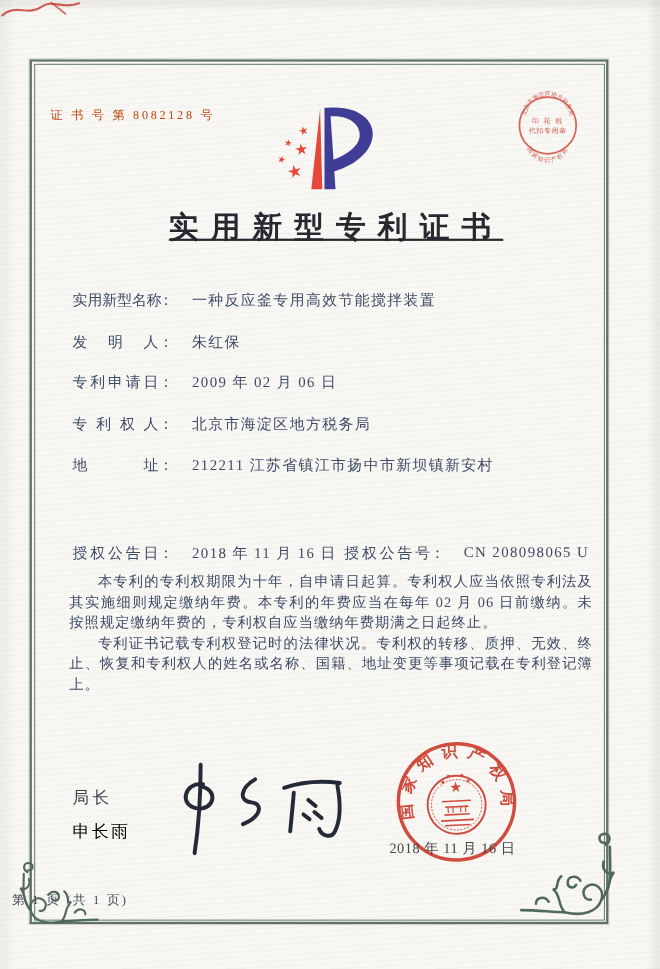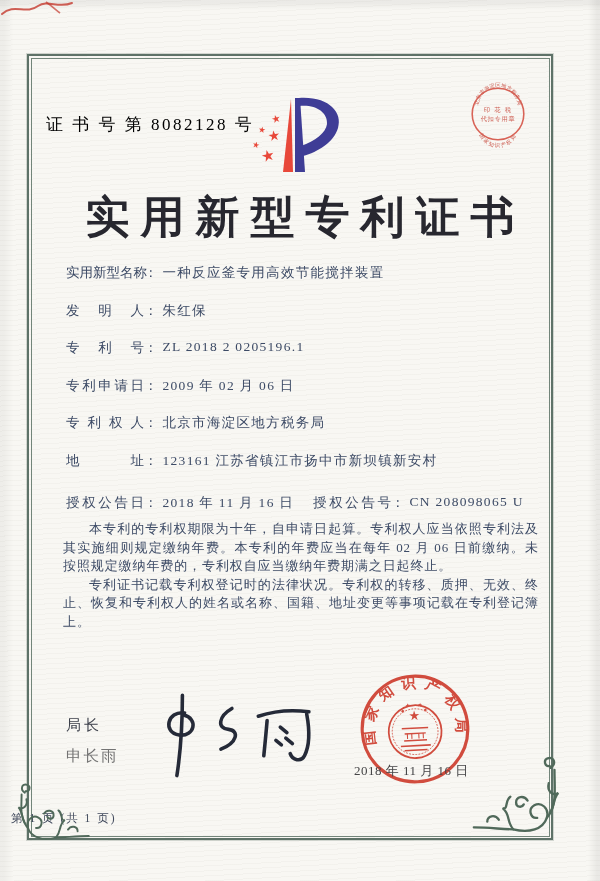--- a/index.html
+++ b/index.html
@@ -13,51 +13,51 @@
     content:"";position:absolute;inset:0;pointer-events:none;z-index:0;
     background:
       repeating-linear-gradient(177deg, rgba(140,135,120,0.05) 0 1px, transparent 1px 5px),
       linear-gradient(90deg, rgba(0,0,0,0.04) 0 4px, transparent 14px),
       linear-gradient(270deg, rgba(0,0,0,0.06) 0 3px, transparent 12px),
       linear-gradient(180deg, rgba(0,0,0,0.05) 0 3px, transparent 10px);
   }
   .abs{position:absolute;}
   .scribble{left:0;top:0;z-index:3;}
   .cert-no{
-    left:46px;top:97px;font-size:17px;letter-spacing:2.5px;color:#000000;z-index:2;margin-top:16px;
+    left:46px;top:97px;font-size:11px;letter-spacing:2.5px;color:#c2410c;z-index:2;
   }
   .frame{
     left:27px;top:54px;width:526px;height:786px;box-sizing:border-box;
     border:2px solid #5e7268;z-index:1;
     box-shadow:0 0 0 1px rgba(94,114,104,0.25);
   }
   .frame-inner{position:absolute;inset:1.5px;border:1px solid #72857a;}
   .logo{left:243px;top:86px;z-index:2;}
   .title{
     left:0;top:188px;width:600px;text-align:center;z-index:2;
-    font-size:44px;font-weight:700;letter-spacing:11px;padding-left:11px;
-    color:#27272f;box-sizing:border-box;
+    font-size:27px;font-weight:700;letter-spacing:11px;padding-left:11px;
+    color:#27272f;box-sizing:border-box;text-decoration:underline;
   }
   .fields{left:66px;top:264px;width:480px;z-index:2;font-size:13.5px;color:#3d4b66;}
   .frow{height:37.6px;white-space:nowrap;}
   .flabel{
     display:inline-block;width:78px;text-align:justify;text-align-last:justify;
     vertical-align:top;
   }
   .fcolon{display:inline-block;vertical-align:top;}
-  .fvalue{display:inline-block;margin-left:5px;letter-spacing:1.3px;vertical-align:top;}
+  .fvalue{display:inline-block;margin-left:17px;letter-spacing:1.3px;vertical-align:top;}
   .grant-row{left:66px;top:494px;width:487px;z-index:2;font-size:13.5px;color:#3d4b66;white-space:nowrap;}
   .grant-no{position:absolute;left:247px;top:0;white-space:nowrap;}
   .paras{left:63px;top:520px;width:476px;z-index:2;}
   .paras p{
     margin:0;font-size:13px;line-height:18.6px;letter-spacing:0.9px;
     text-indent:2em;text-align:justify;color:#3d4b66;
   }
   .director{left:66px;top:716px;font-size:15px;letter-spacing:3px;color:#3b3f4a;z-index:2;}
-  .director-name{left:66px;top:746px;font-size:15.5px;letter-spacing:2px;color:#737373;z-index:2;}
+  .director-name{left:66px;top:746px;font-size:15.5px;letter-spacing:2px;color:#000000;z-index:2;}
   .signature{left:148px;top:692px;z-index:3;}
   .seal{left:349px;top:663px;z-index:2;}
   .seal-date{
     left:354px;top:762px;width:140px;font-size:13px;letter-spacing:0.5px;
     color:#454547;z-index:4;white-space:nowrap;
   }
   .footer{
     left:27px;top:811px;width:526px;text-align:left;z-index:2;
     font-size:11.5px;letter-spacing:2px;color:#40495c;
     transform:translateX(-16px);
@@ -117,30 +117,27 @@
 <div class="abs title">实用新型专利证书</div>
 
 <div class="abs fields">
   <div class="frow">
     <span class="flabel">实用新型名称</span><span class="fcolon">：</span><span class="fvalue">一种反应釜专用高效节能搅拌装置</span>
   </div>
   <div class="frow">
     <span class="flabel">发明人</span><span class="fcolon">：</span><span class="fvalue">朱红保</span>
   </div>
   <div class="frow">
-    <span class="flabel">专利号</span><span class="fcolon">：</span><span class="fvalue">ZL 2018 2 0205196.1</span>
-  </div>
-  <div class="frow">
     <span class="flabel">专利申请日</span><span class="fcolon">：</span><span class="fvalue">2009 年 02 月 06 日</span>
   </div>
   <div class="frow">
     <span class="flabel">专利权人</span><span class="fcolon">：</span><span class="fvalue">北京市海淀区地方税务局</span>
   </div>
   <div class="frow">
-    <span class="flabel">地址</span><span class="fcolon">：</span><span class="fvalue">123161 江苏省镇江市扬中市新坝镇新安村</span>
+    <span class="flabel">地址</span><span class="fcolon">：</span><span class="fvalue">212211 江苏省镇江市扬中市新坝镇新安村</span>
   </div>
 </div>
 
 <div class="abs grant-row">
   <span>
     <span class="flabel">授权公告日</span><span class="fcolon">：</span><span class="fvalue">2018 年 11 月 16 日</span>
   </span>
   <span class="grant-no">
     <span class="flabel">授权公告号</span><span class="fcolon">：</span><span class="fvalue">CN 208098065 U</span>
   </span>

